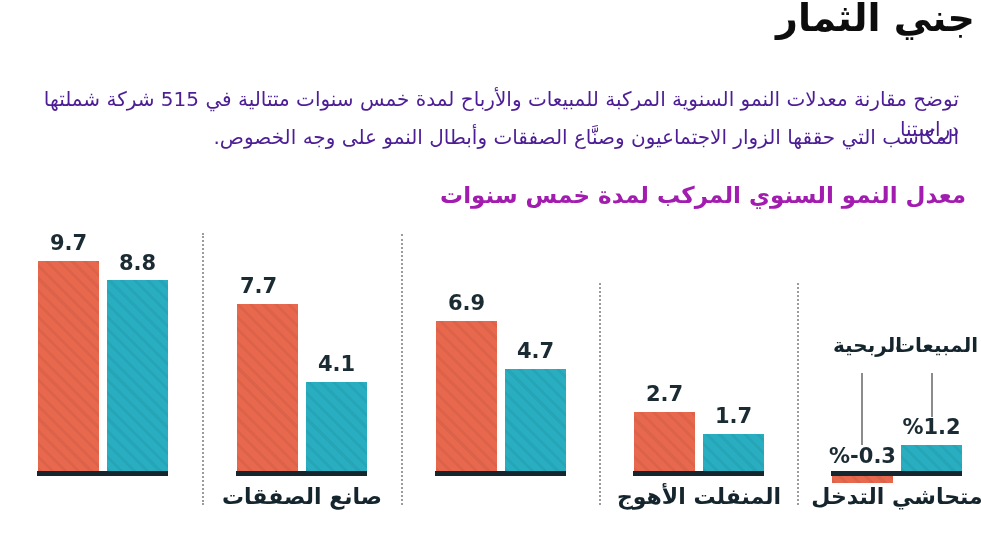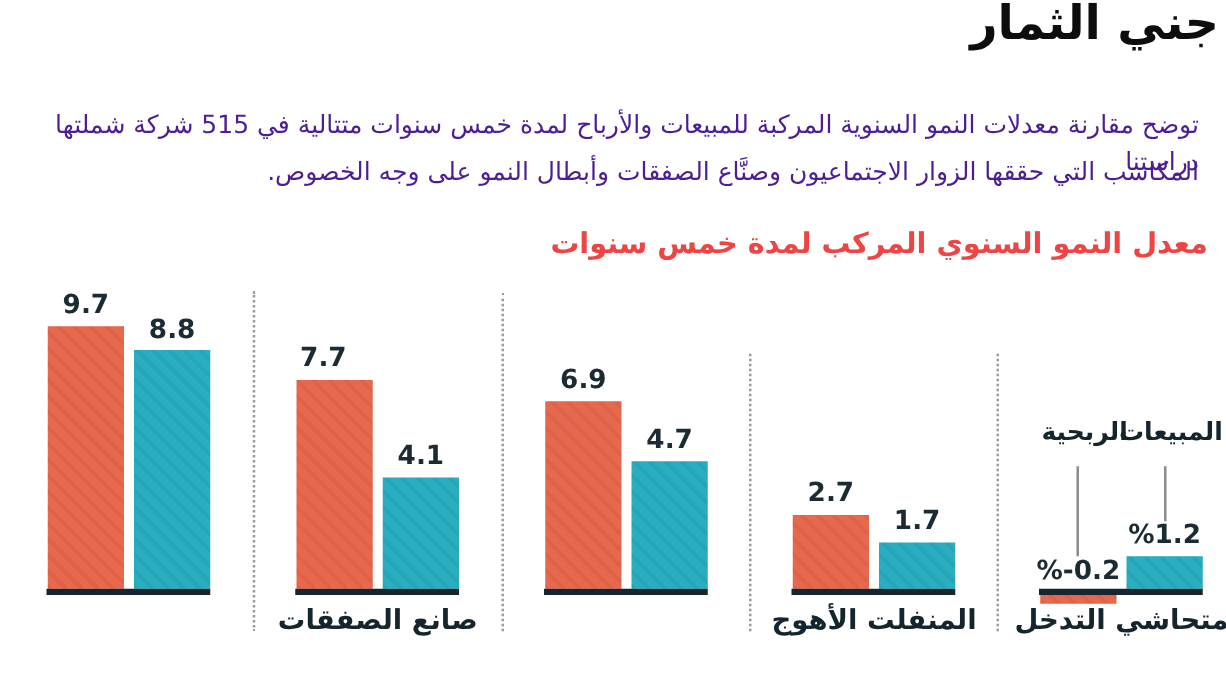--- a/index.html
+++ b/index.html
@@ -16,21 +16,21 @@
   }
   .desc{
     position:absolute;right:6px;width:968px;margin:16px;
     font-size:20px;line-height:30px;color:#4c1d95;text-align:right;
   }
   .desc-1{top:68px;}
   .desc-2{top:106px;}
 
   .chart-title{
     position:absolute;top:182px;right:15px;
-    font-size:23px;font-weight:bold;color:#ef4444;
+    font-size:23px;font-weight:bold;color:#a21caf;
   }
 
   .chart{position:absolute;top:0;left:0;width:794px;height:540px;}
 
   .divider{
     position:absolute;width:0;border-right:2px dotted #9B9B9B;
   }
 
   .bar{
     position:absolute;width:61px;z-index:1;
@@ -102,21 +102,21 @@
 
     <div class="bar pos" style="left: 634px; height: 59px; background-color: rgb(232, 104, 78);"></div>
     <div class="bar pos" style="left: 703px; height: 37px; background-color: rgb(40, 174, 192);"></div>
     <div class="vlabel" style="left:614px;top:383px" dir="ltr">2.7</div>
     <div class="vlabel" style="left:683px;top:405px" dir="ltr">1.7</div>
     <div class="baseline" style="left:633px"></div>
     <div class="cat" style="left:604px">المنفلت الأهوج</div>
 
     <div class="bar neg" style="left: 832px; height: 7px; background-color: rgb(232, 104, 78);"></div>
     <div class="bar pos" style="left: 901px; height: 26px; background-color: rgb(40, 174, 192);"></div>
-    <div class="vlabel" style="left:812px;top:445px" dir="ltr">%-0.2</div>
+    <div class="vlabel" style="left:812px;top:445px" dir="ltr">%-0.3</div>
     <div class="vlabel" style="left:881px;top:416px" dir="ltr">%1.2</div>
     <div class="baseline" style="left:831px"></div>
     <div class="cat" style="left:802px">متحاشي التدخل</div>
 
     <div class="legend-label" style="left:822px;width:80px">الربحية</div>
     <div class="legend-label" style="left:888px;width:90px">المبيعات</div>
     <div class="leader" style="left:861px;height:72px"></div>
     <div class="leader" style="left:931px;height:44px"></div>
 
   </div>

